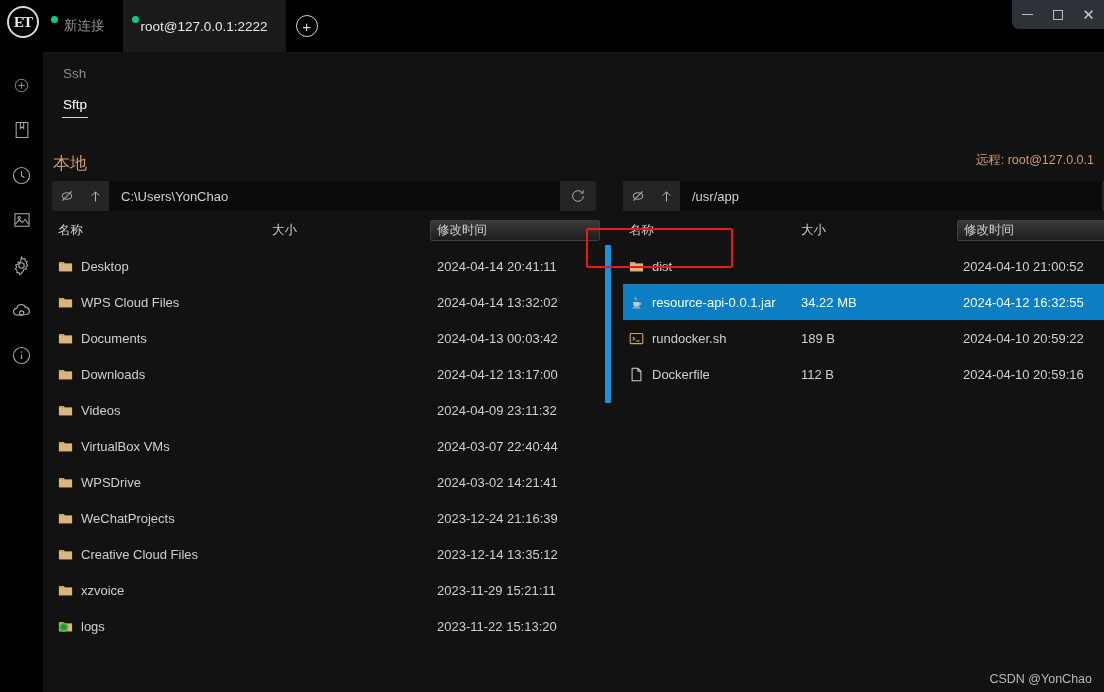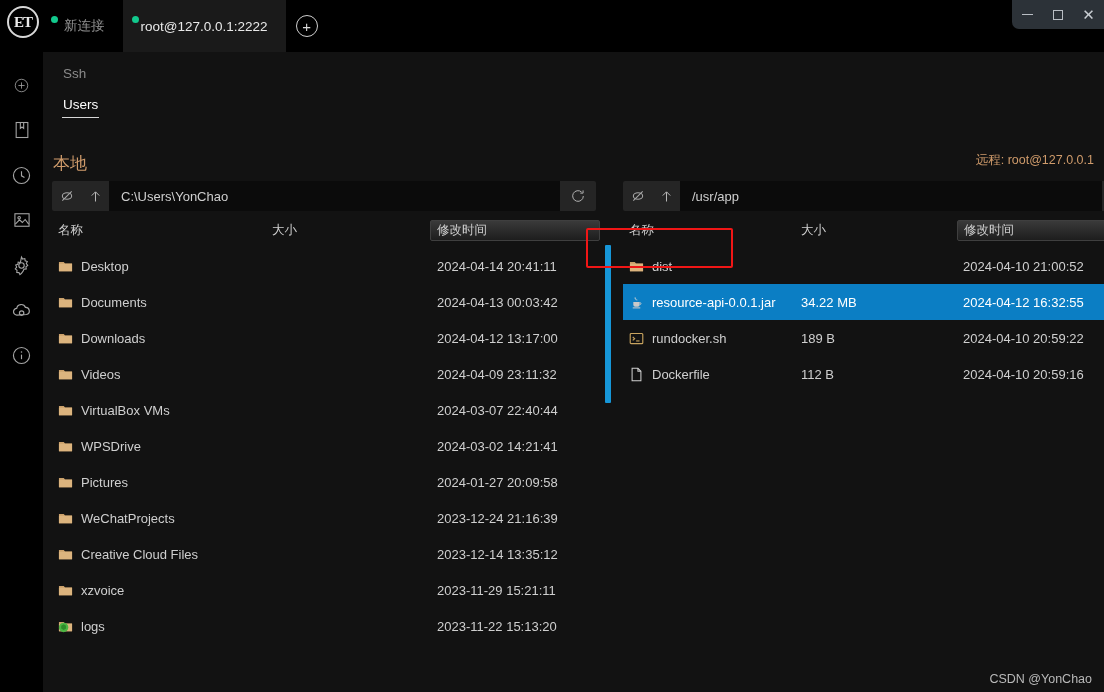--- a/index.html
+++ b/index.html
@@ -240,21 +240,21 @@
           <path d="M12 11v5.2"></path>
           <circle cx="12" cy="7.9" r=".9" fill="#c9c9c9" stroke="none"></circle>
         </svg>
     </div>
   </div>
 
   <div class="content">
 
     <div class="subtabs">
       <div class="subtab">Ssh</div>
-      <div class="subtab active">Users</div>
+      <div class="subtab active">Sftp</div>
     </div>
 
     <div class="panelLabels">
       <div class="lbl-local">本地</div>
       <div class="lbl-remote">远程: root@127.0.0.1</div>
     </div>
 
     <div class="pathbar left">
       <div class="pb-btns">
         <span class="pb-icon">
@@ -321,20 +321,31 @@
           </div>
           <div class="cell-size"></div>
           <div class="cell-date">2024-04-14 20:41:11</div>
         </div>
         <div class="row">
           <div class="cell-name">
             <svg class="ic" viewBox="0 0 16 16">
               <path d="M1 3.2h5.2l1.3 1.7H15v8.1H1z" fill="#caa06a"></path>
               <path d="M1 5h14v8.1H1z" fill="#dcb47e"></path>
             </svg>
+            <span>WPS Cloud Files</span>
+          </div>
+          <div class="cell-size"></div>
+          <div class="cell-date">2024-04-14 13:32:02</div>
+        </div>
+        <div class="row">
+          <div class="cell-name">
+            <svg class="ic" viewBox="0 0 16 16">
+              <path d="M1 3.2h5.2l1.3 1.7H15v8.1H1z" fill="#caa06a"></path>
+              <path d="M1 5h14v8.1H1z" fill="#dcb47e"></path>
+            </svg>
             <span>Documents</span>
           </div>
           <div class="cell-size"></div>
           <div class="cell-date">2024-04-13 00:03:42</div>
         </div>
         <div class="row">
           <div class="cell-name">
             <svg class="ic" viewBox="0 0 16 16">
               <path d="M1 3.2h5.2l1.3 1.7H15v8.1H1z" fill="#caa06a"></path>
               <path d="M1 5h14v8.1H1z" fill="#dcb47e"></path>
@@ -369,31 +380,20 @@
         <div class="row">
           <div class="cell-name">
             <svg class="ic" viewBox="0 0 16 16">
               <path d="M1 3.2h5.2l1.3 1.7H15v8.1H1z" fill="#caa06a"></path>
               <path d="M1 5h14v8.1H1z" fill="#dcb47e"></path>
             </svg>
             <span>WPSDrive</span>
           </div>
           <div class="cell-size"></div>
           <div class="cell-date">2024-03-02 14:21:41</div>
-        </div>
-        <div class="row">
-          <div class="cell-name">
-            <svg class="ic" viewBox="0 0 16 16">
-              <path d="M1 3.2h5.2l1.3 1.7H15v8.1H1z" fill="#caa06a"></path>
-              <path d="M1 5h14v8.1H1z" fill="#dcb47e"></path>
-            </svg>
-            <span>Pictures</span>
-          </div>
-          <div class="cell-size"></div>
-          <div class="cell-date">2024-01-27 20:09:58</div>
         </div>
         <div class="row">
           <div class="cell-name">
             <svg class="ic" viewBox="0 0 16 16">
               <path d="M1 3.2h5.2l1.3 1.7H15v8.1H1z" fill="#caa06a"></path>
               <path d="M1 5h14v8.1H1z" fill="#dcb47e"></path>
             </svg>
             <span>WeChatProjects</span>
           </div>
           <div class="cell-size"></div>

